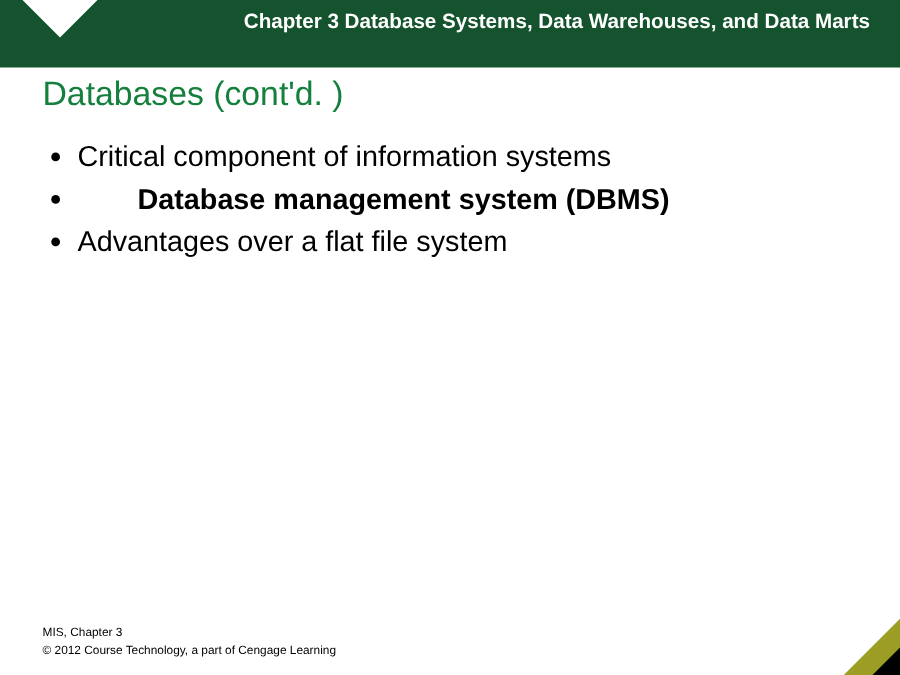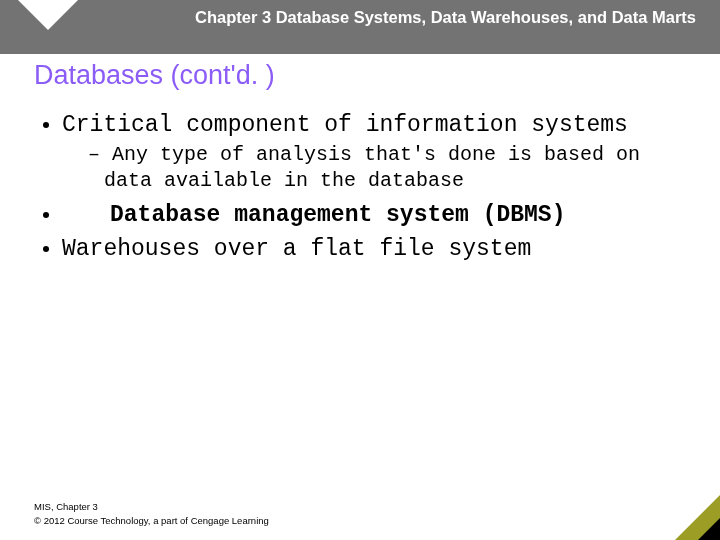--- a/index.html
+++ b/index.html
@@ -11,21 +11,21 @@
     background: #fff;
     overflow: hidden;
     position: relative;
   }
   .header-bar {
     position: absolute;
     top: 0;
     left: 0;
     right: 0;
     height: 54px;
-    background: #737373;
+    background: #14532d;
   }
   .header-notch {
     position: absolute;
     top: 0;
     left: 18px;
     width: 0;
     height: 0;
     border-left: 30px solid transparent;
     border-right: 30px solid transparent;
     border-top: 30px solid #fff;
@@ -40,28 +40,27 @@
     font-weight: bold;
     font-size: 16.5px;
     line-height: 22px;
     text-align: right;
   }
   .slide-title {
     position: absolute;
     top: 60px;
     left: 34px;
     font-size: 27px;
-    color: #8b5cf6;
+    color: #15803d;
   }
   .body {
     position: absolute;
     top: 110px;
     left: 34px;
     right: 34px;
-    font-family: Liberation Mono, monospace;
   }
   ul.lvl1 {
     list-style: disc;
     margin: 0;
     padding-left: 28px;
   }
   ul.lvl1 > li {
     font-size: 23px;
     line-height: 30px;
     margin-bottom: 4px;
@@ -137,29 +136,26 @@
   <div class="header-title">Chapter 3 Database Systems, Data Warehouses, and Data Marts</div>
 </div>
 <div class="header-notch"></div>
 
 <div class="slide-title">Databases (cont'd. )</div>
 
 <div class="body">
   <ul class="lvl1">
     <li>
       <span class="txt">Critical component of information systems</span>
-      <ul class="lvl2">
-        <li>Any type of analysis that's done is based on data available in the database</li>
-      </ul>
     </li>
     <li>
       <span class="txt bold">Database management system (DBMS)</span>
     </li>
     <li>
-      <span class="txt">Warehouses over a flat file system</span>
+      <span class="txt">Advantages over a flat file system</span>
     </li>
   </ul>
 </div>
 
 <div class="footer-text">
   <span>MIS, Chapter 3</span><br>
   <span>© 2012 Course Technology, a part of Cengage Learning</span>
 </div>
 
 <div class="footer-decor">

